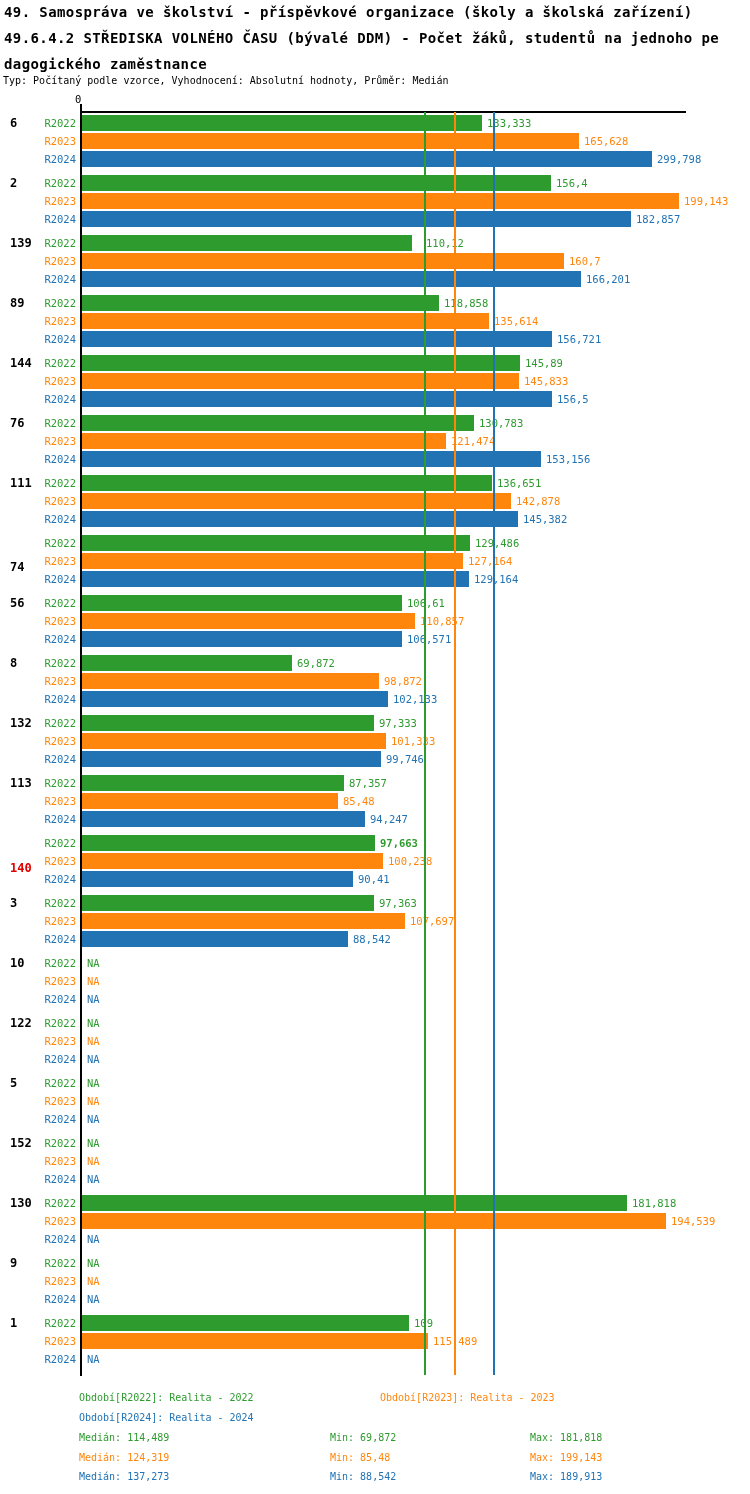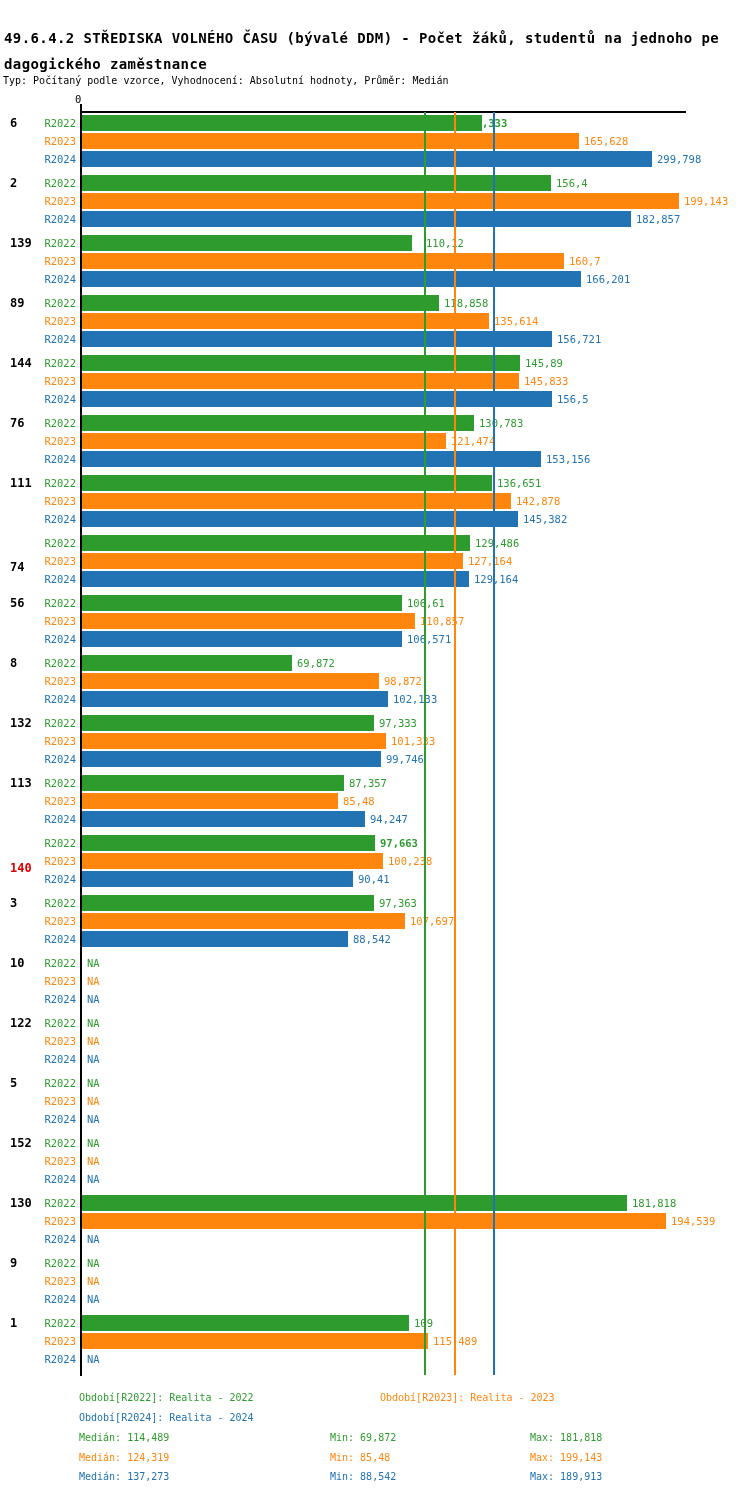--- a/index.html
+++ b/index.html
@@ -15,33 +15,34 @@
   .slabel{position:absolute;left:38px;width:38px;text-align:right;font-size:10.5px;line-height:16px;white-space:pre;}
   .bar{position:absolute;height:16px;}
   .val{position:absolute;font-size:10.5px;line-height:16px;white-space:pre;}
   .median-line{position:absolute;top:112px;height:1263px;width:2px;z-index:5;}
   .lg{position:absolute;font-size:10px;white-space:pre;}
 </style>
 </head>
 <body>
 
 <div id="screen">
+  <div class="title-line" style="top:4px">49. Samospráva ve školství - příspěvkové organizace (školy a školská zařízení)</div>
   <div class="title-line" style="top:30px">49.6.4.2 STŘEDISKA VOLNÉHO ČASU (bývalé DDM) - Počet žáků, studentů na jednoho pe</div>
   <div class="title-line" style="top:56px">dagogického zaměstnance</div>
   <div class="subtitle">Typ: Počítaný podle vzorce, Vyhodnocení: Absolutní hodnoty, Průměr: Medián</div>
 
   <div class="zero-label">0</div>
   <div class="axis-v"></div>
   <div class="axis-h"></div>
 
   <div id="chart">
       <div class="gid" style="top: 115px;">6</div>
       <div class="slabel" style="top: 115px; color: rgb(46, 155, 47);">R2022</div>
       <div class="bar" style="left: 82px; top: 115px; width: 400px; background: rgb(46, 155, 47);"></div>
-      <div class="val" style="left: 463px; top: 115px; color: rgb(46, 155, 47); font-weight: bold;">133,333</div>
+      <div class="val" style="left: 487px; top: 115px; color: rgb(46, 155, 47);">133,333</div>
       <div class="slabel" style="top: 133px; color: rgb(255, 134, 13);">R2023</div>
       <div class="bar" style="left: 82px; top: 133px; width: 497px; background: rgb(255, 134, 13);"></div>
       <div class="val" style="left: 584px; top: 133px; color: rgb(255, 134, 13);">165,628</div>
       <div class="slabel" style="top: 151px; color: rgb(33, 115, 180);">R2024</div>
       <div class="bar" style="left: 82px; top: 151px; width: 570px; background: rgb(33, 115, 180);"></div>
       <div class="val" style="left: 657px; top: 151px; color: rgb(33, 115, 180);">299,798</div>
       <div class="gid" style="top: 175px;">2</div>
       <div class="slabel" style="top: 175px; color: rgb(46, 155, 47);">R2022</div>
       <div class="bar" style="left: 82px; top: 175px; width: 469px; background: rgb(46, 155, 47);"></div>
       <div class="val" style="left: 556px; top: 175px; color: rgb(46, 155, 47);">156,4</div>

